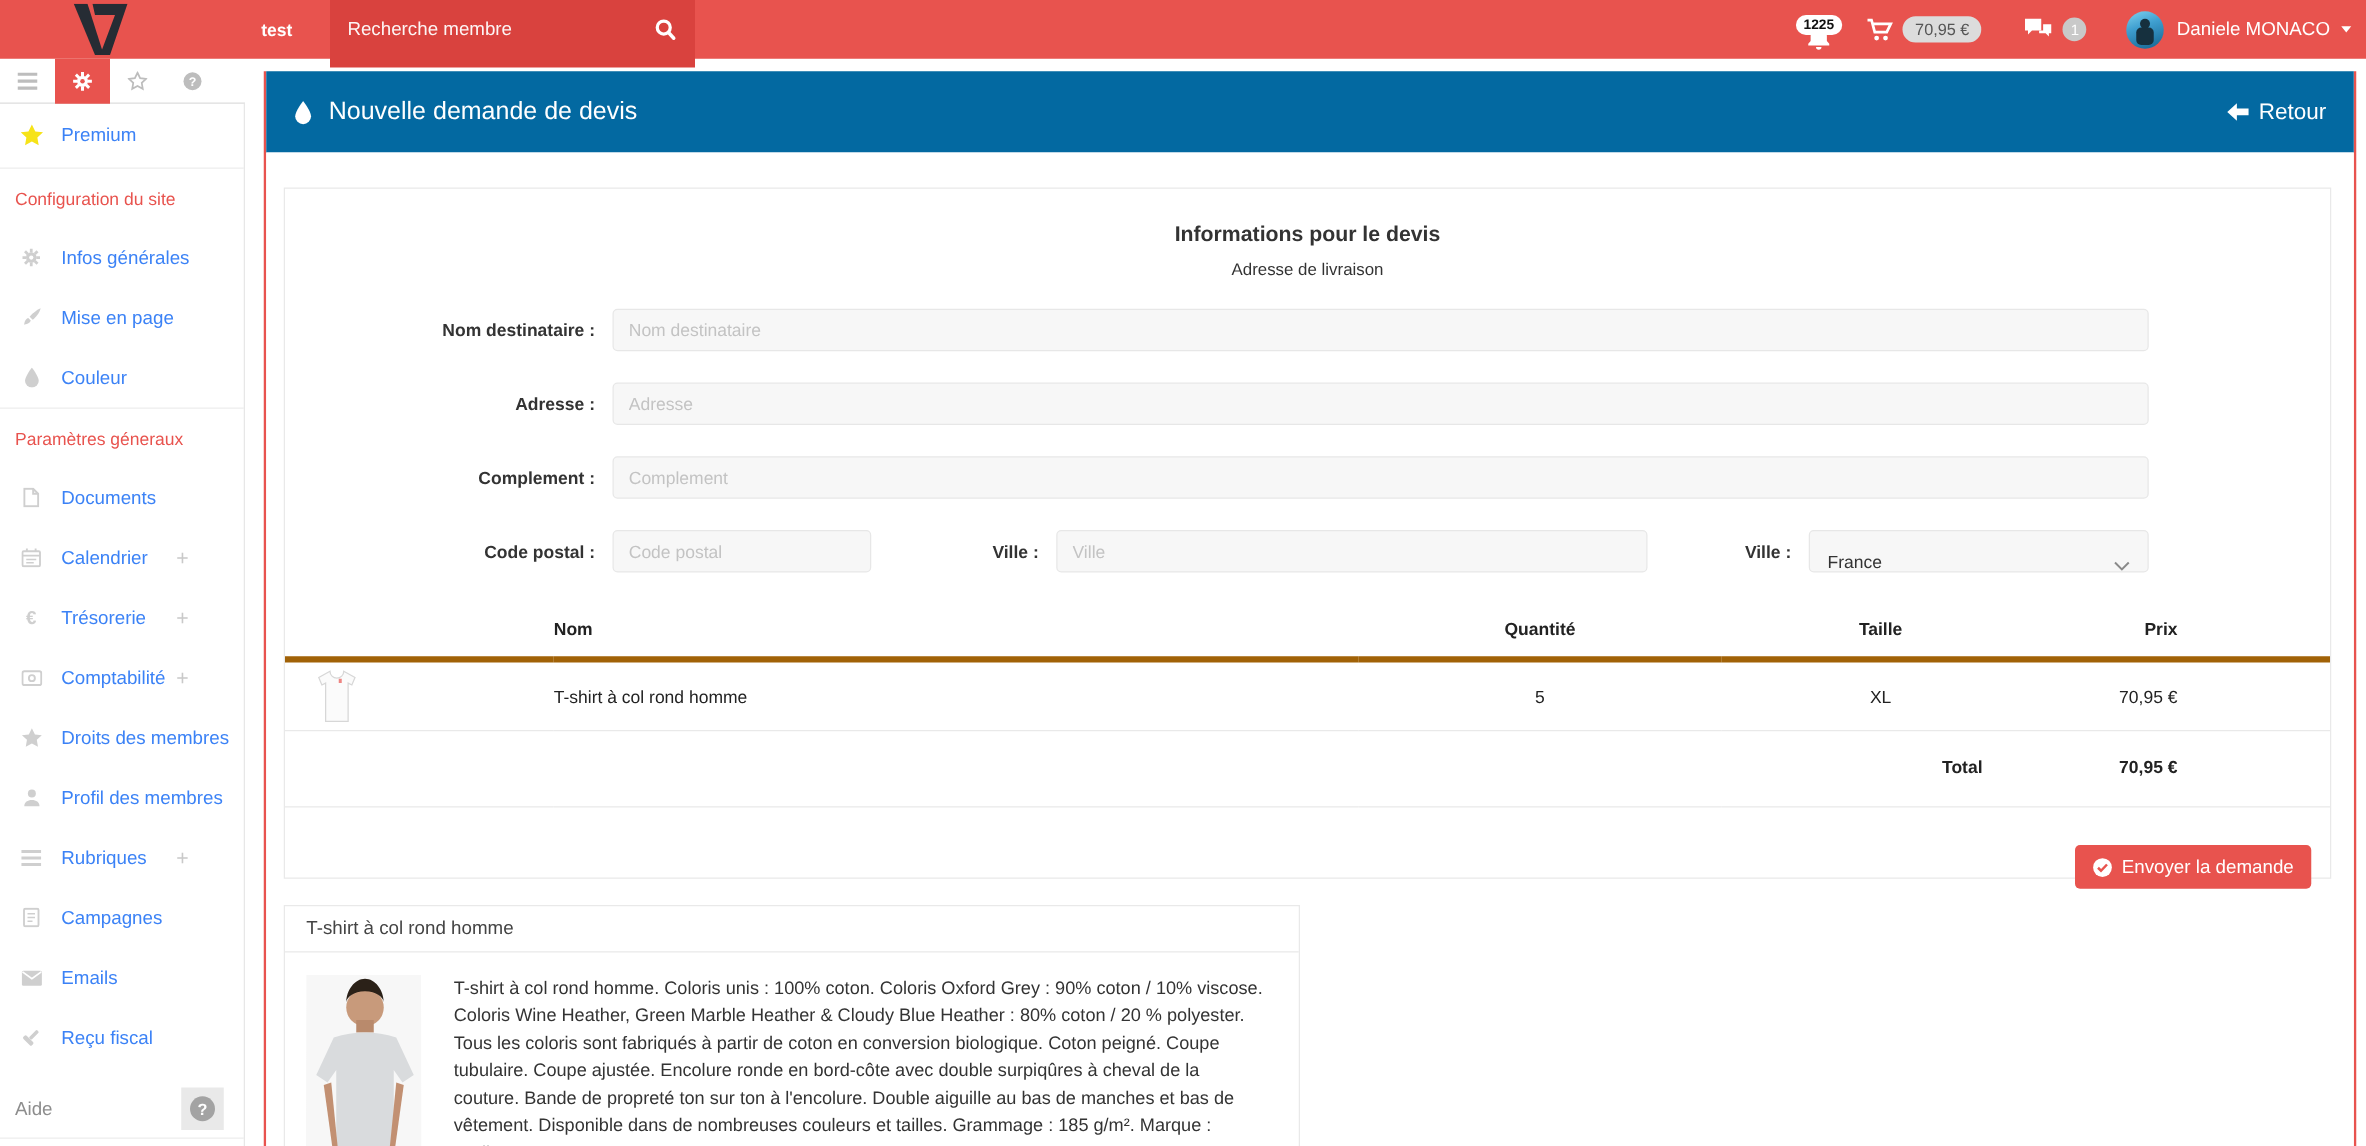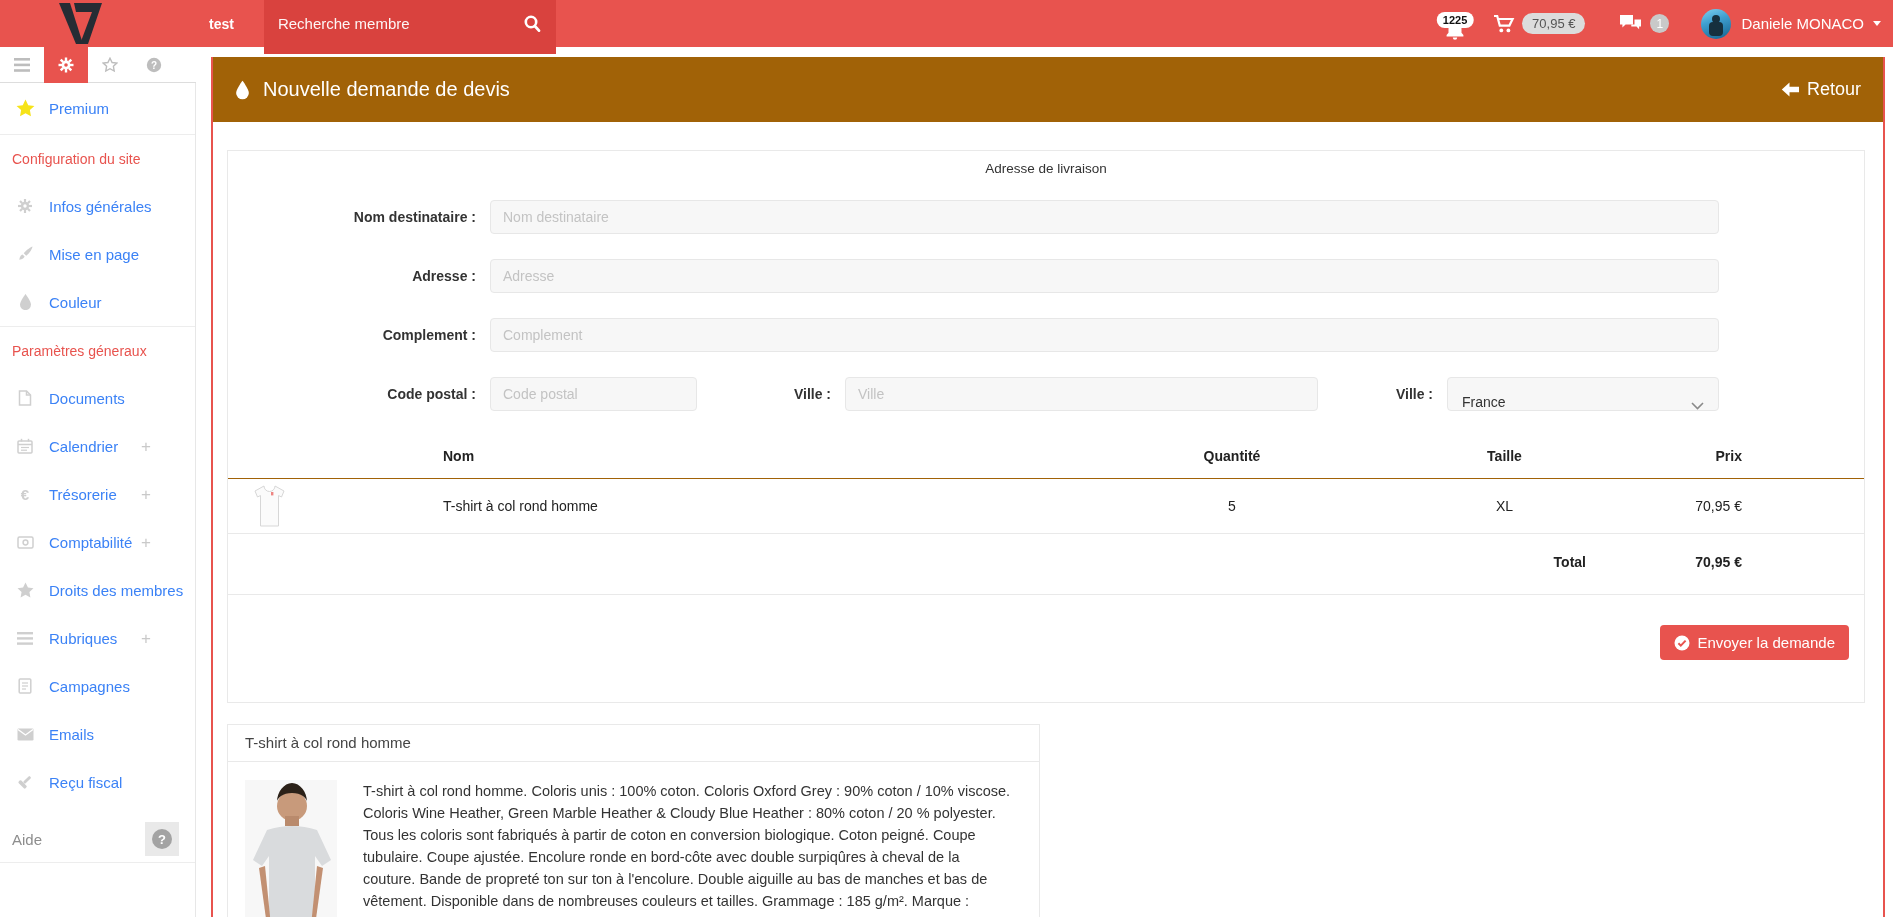--- a/index.html
+++ b/index.html
@@ -61,21 +61,21 @@
   .help-button { margin-left:auto; width:34px; height:34px; background:#e9e9e9; display:flex;
     align-items:center; justify-content:center; cursor:pointer; }
   .help-glyph { width:20px; height:20px; border-radius:50%; background:#a3a3a3; color:#fff;
     font-size:13px; font-weight:bold; display:flex; align-items:center; justify-content:center; }
   .help-glyph::before { content:"?"; }
 
   
   .main { position:absolute; left:196px; top:47px; right:0; bottom:0; background:#fff; }
   .panel { position:absolute; left:15px; top:10px; right:8px; bottom:0;
     border-left:2px solid #e8534e; border-right:2px solid #e8534e; }
-  .banner { height:65px; background:#a16207; display:flex; align-items:center; padding:0 22px; color:#fff; }
+  .banner { height:65px; background:#0369a1; display:flex; align-items:center; padding:0 22px; color:#fff; }
   .banner-title { font-size:20px; margin-left:13px; }
   .banner-back { margin-left:auto; display:flex; align-items:center; gap:8px; font-size:18px;
     color:#fff; cursor:pointer; text-decoration:none; }
   .content { position:absolute; top:65px; left:0; right:0; bottom:0; overflow:hidden; background:#fff; }
 
   
   .form-card { position:absolute; left:14px; right:18px; top:28px; height:553px;
     background:#fff; border:1px solid #e9e9e9; }
   .form-title { text-align:center; font-size:17px; color:#333; margin-top:27px; }
   .form-subtitle { text-align:center; font-size:13.5px; color:#333; margin-top:10px; }
@@ -89,21 +89,21 @@
   .f-input.small { flex:0 0 105px; }
   .f-label.mid { width:148px; }
   .f-input.ville { flex:0 0 473px; }
   .f-label.pays { width:129px; }
   .f-select { flex:1; height:34px; background:#f7f7f7; border:1px solid #e7e7e7; border-radius:4px;
     display:flex; align-items:flex-end; padding:0 14px; font-size:14px; color:#333; cursor:pointer; }
   .f-select .chev { margin-left:auto; color:#8a8a8a; }
 
   
   .order-table { width:100%; border-collapse:collapse; margin-top:24px; font-size:14px; color:#222; }
-  .order-table th { font-weight:bold; padding:12px 0 14px; border-bottom:1px solid #a16207; }
+  .order-table th { font-weight:bold; padding:12px 0 14px; border-bottom:5px solid #a16207; }
   .order-table td { border-bottom:1px solid #e9e9e9; }
   .col-name  { text-align:left; }
   .col-qty, .col-size { text-align:center; }
   .col-price { text-align:right; padding-right:122px !important; }
   .thumb-cell { padding:6px 0 6px 26px; }
   .row-cell { padding:16px 0; }
   .total-label-cell { text-align:right; font-weight:bold; padding:20px 46px 24px 0; }
   .total-value-cell { text-align:right; font-weight:bold; padding:20px 122px 24px 0; }
   .submit-row { display:flex; justify-content:flex-end; padding:14px 15px 0 0; }
   .submit-btn { background:#e8534e; color:#fff; border:none; border-radius:4px; font-size:15px;
@@ -307,20 +307,29 @@
 
   <div class="side-item">
     <span class="sicon">
       <svg width="17" height="17" viewBox="0 0 16 16" fill="currentColor">
         <path d="M8 0.5l2.3 4.7 5.2.6-3.8 3.5.9 5.2L8 12l-4.6 2.5.9-5.2L.5 5.8l5.2-.6z"></path>
       </svg>
     </span>
     <span class="slabel">Droits des membres</span>
   </div>
 
+  <div class="side-item">
+    <span class="sicon">
+      <svg width="15" height="16" viewBox="0 0 16 16" fill="currentColor">
+        <circle cx="8" cy="4.6" r="3.4"></circle>
+        <path d="M1.5 15.5c0-3.6 2.9-5.4 6.5-5.4s6.5 1.8 6.5 5.4z"></path>
+      </svg>
+    </span>
+    <span class="slabel">Profil des membres</span>
+  </div>
 
   <div class="side-item">
     <span class="sicon">
       <svg width="16" height="13" viewBox="0 0 16 13" fill="currentColor">
         <rect y="0" width="16" height="2.4"></rect>
           <rect y="5.2" width="16" height="2.4"></rect>
           <rect y="10.4" width="16" height="2.4"></rect>
       </svg>
     </span>
     <span class="slabel">Rubriques</span>
@@ -382,20 +391,21 @@
         <svg width="18" height="15" viewBox="0 0 18 15" fill="#fff">
           <path d="M8.5 0.5L0.8 7.5l7.7 7v-4.3H18v-5.4H8.5z"></path>
         </svg>
         <span>Retour</span>
       </a>
     </div>
 
     <div class="content">
 
       <section class="form-card">
+        <h2 class="form-title">Informations pour le devis</h2>
         <div class="form-subtitle">Adresse de livraison</div>
 
         <div class="form-rows">
           <div class="form-row">
             <label class="f-label">Nom destinataire :</label>
             <input class="f-input" placeholder="Nom destinataire" style="">
           </div>
           <div class="form-row">
             <label class="f-label">Adresse :</label>
             <input class="f-input" placeholder="Adresse" style="">

